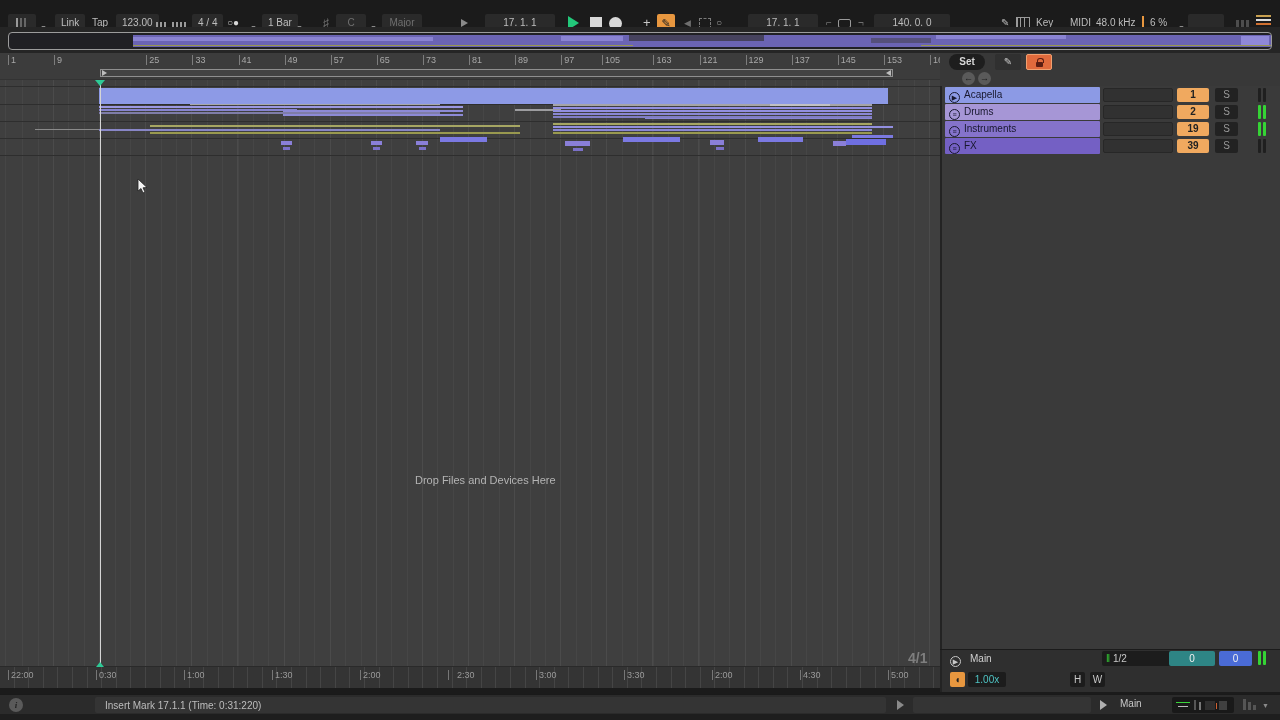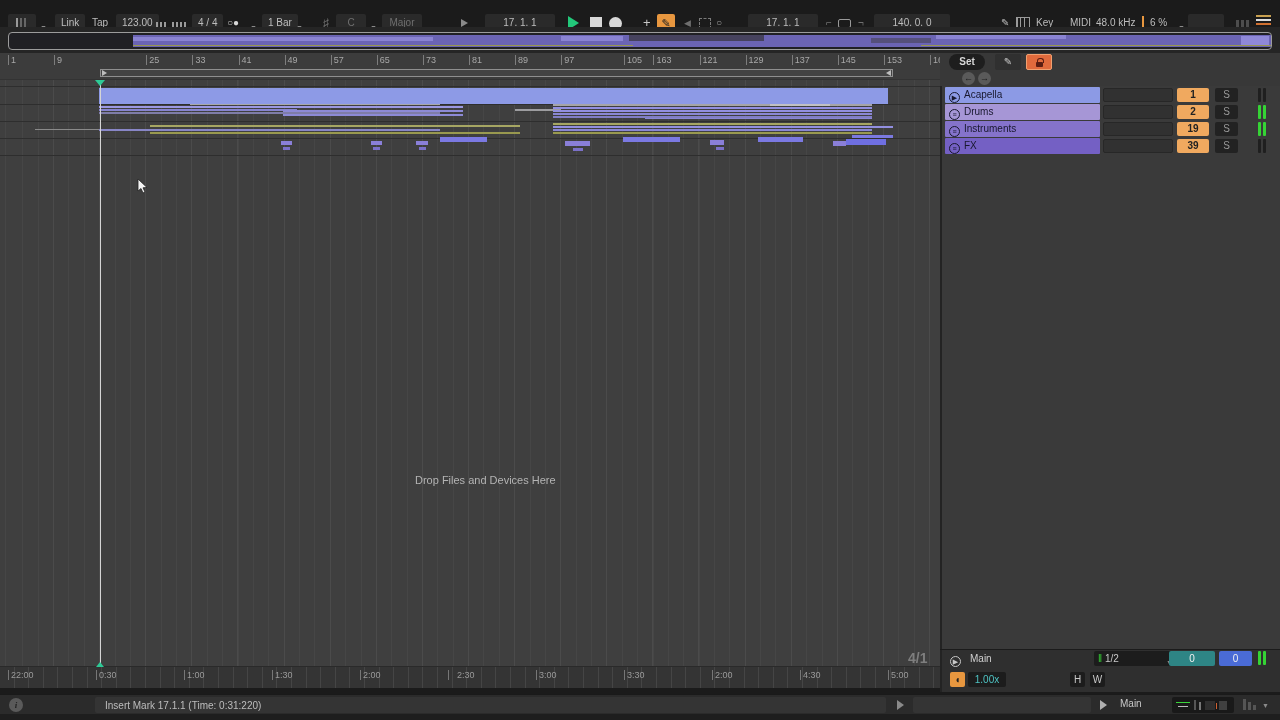--- a/index.html
+++ b/index.html
@@ -182,21 +182,21 @@
         <span class="barnum" style="left: 146.3px;">25</span>
         <span class="barnum" style="left: 192.4px;">33</span>
         <span class="barnum" style="left: 238.5px;">41</span>
         <span class="barnum" style="left: 284.6px;">49</span>
         <span class="barnum" style="left: 330.7px;">57</span>
         <span class="barnum" style="left: 376.8px;">65</span>
         <span class="barnum" style="left: 422.9px;">73</span>
         <span class="barnum" style="left: 469px;">81</span>
         <span class="barnum" style="left: 515.1px;">89</span>
         <span class="barnum" style="left: 561.2px;">97</span>
-        <span class="barnum" style="left: 624px;">105</span>
+        <span class="barnum" style="left: 602px;">105</span>
         <span class="barnum" style="left: 653.4px;">163</span>
         <span class="barnum" style="left: 699.5px;">121</span>
         <span class="barnum" style="left: 745.6px;">129</span>
         <span class="barnum" style="left: 791.7px;">137</span>
         <span class="barnum" style="left: 837.8px;">145</span>
         <span class="barnum" style="left: 883.9px;">153</span>
         <span class="barnum" style="left: 930px;">161</span>
       </div>
     <div class="loopbrace">
         <span class="lt"></span>
@@ -329,21 +329,21 @@
             <span></span>
             <span></span>
           </div>
         </div>
       </div>
   </div>
 
   <div class="mainrow">
     <div class="mi" style="left:8px;top:1px;"><span class="ticon" style="border-color:#c8c8c8;color:#c8c8c8;">▶</span></div>
     <div class="mi" style="left:28px;top:1px;color:#d0d0d0;">Main</div>
-    <div class="mi routebox" style="left:152px;top:1px;width:83px;"><span style="color:#35d435;">‖</span> <span>1/2</span> <span class="chev" style="float:right;margin-top:4px;">▼</span></div>
+    <div class="mi routebox" style="left:160px;top:1px;width:83px;"><span style="color:#35d435;">‖</span> <span>1/2</span> <span class="chev" style="float:right;margin-top:4px;">▼</span></div>
     <div class="mi tealbox" style="left:227px;top:1px;width:46px;">0</div>
     <div class="mi bluebox" style="left:277px;top:1px;width:33px;">0</div>
     <div class="mi minimeter" style="left:316px;top:1px;">
         <span></span>
         <span></span>
       </div>
   </div>
   <div class="mainrow2">
     <div class="mi spkbox" style="left:8px;top:4px;">◖</div>
     <div class="mi routebox" style="left:26px;top:4px;width:38px;color:#4ec3c3;text-align:center;">1.00x</div>

